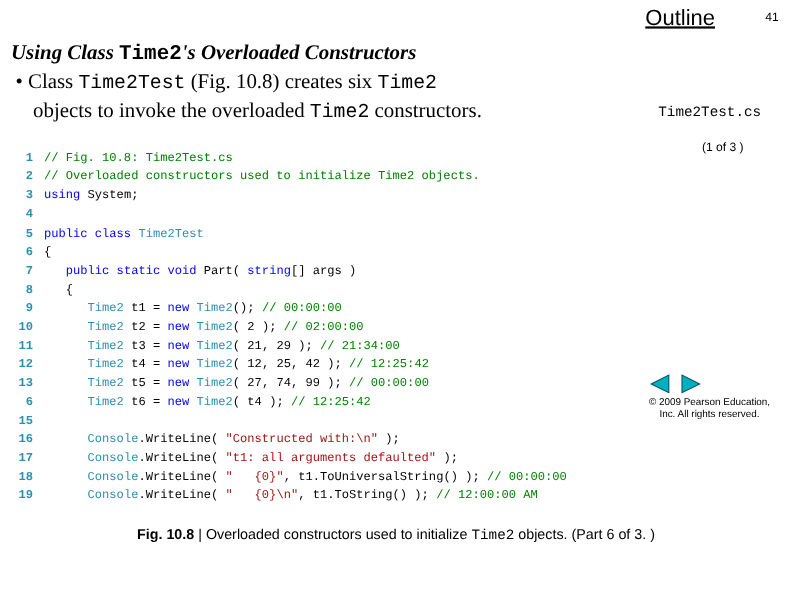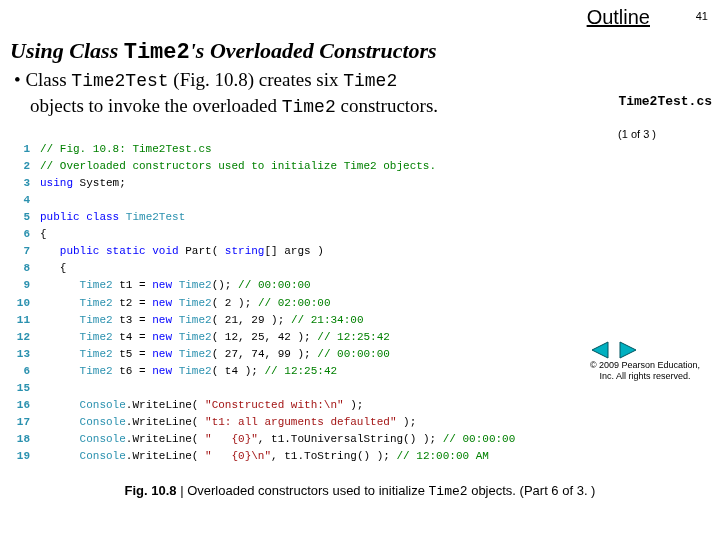--- a/index.html
+++ b/index.html
@@ -34,21 +34,21 @@
   .page-num {
     font-family: Arial, Helvetica, sans-serif;
     font-size: 11px;
     position: absolute;
     right: 12px;
     top: 10px;
   }
   .heading {
     font-style: italic;
     font-weight: bold;
-    font-size: 22px;
+    font-size: 19px;
     margin-top: 8px;
     line-height: 1.25;
   }
   .heading .mono {
     font-family: "Courier New", monospace;
     font-style: normal;
     font-weight: bold;
   }
   .bullet {
     font-size: 19px;
@@ -59,29 +59,29 @@
   .bullet-indent {
     display: inline-block;
     padding-left: 16px;
   }
   .mono-inline {
     font-family: "Courier New", monospace;
     font-size: 18px;
   }
   .side-label {
     position: absolute;
-    right: 8px;
+    right: 28px;
     top: 94px;
     font-family: "Courier New", monospace;
-    font-weight: bold;
+    font-weight: normal;
     font-size: 13px;
   }
   .part-label {
     position: absolute;
-    right: 64px;
+    right: 44px;
     top: 128px;
     font-family: Arial, Helvetica, sans-serif;
     font-size: 11px;
   }
   .code {
     margin-top: 22px;
     font-family: Consolas, "Courier New", monospace;
     font-size: 11px;
     line-height: 1.55;
     white-space: pre;

